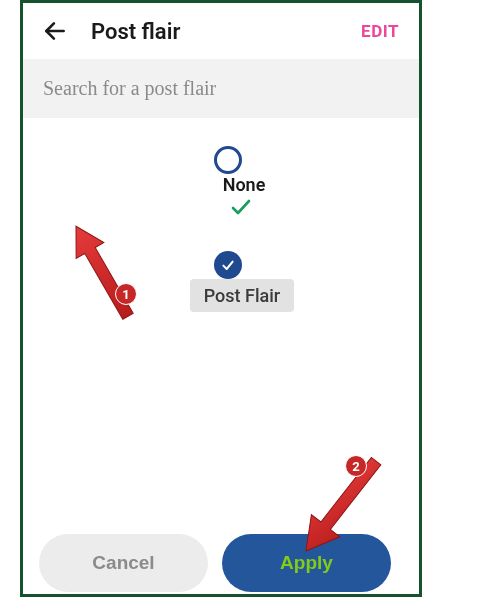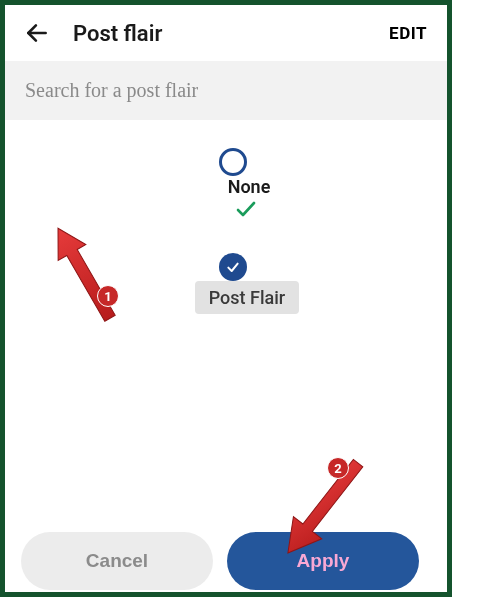--- a/index.html
+++ b/index.html
@@ -1,37 +1,37 @@
 <!DOCTYPE html>
 <html><head>
 <meta charset="utf-8">
 <style>
   * { box-sizing: border-box; margin: 0; padding: 0; }
   html, body { width: 502px; height: 597px; font-family: -apple-system, BlinkMacSystemFont, "Segoe UI", Roboto, Arial, sans-serif; background: #fff; }
-  .frame { width: 452px; height: 597px; border: 5px solid #14532d; position: relative; overflow: hidden; background: #fff; }
+  .frame { width: 402px; height: 597px; border: 3px solid #14532d; position: relative; overflow: hidden; background: #fff; margin-left: 20px; }
   .header { display: flex; align-items: center; padding: 14px 16px 14px 18px; }
   .back-icon { width: 28px; height: 28px; cursor: pointer; display: flex; align-items: center; justify-content: center; }
   .title { font-size: 22px; font-weight: 600; color: #1a1a1a; margin-left: 22px; flex: 1; }
-  .edit-link { color: #000000; font-size: 17px; font-weight: 700; letter-spacing: 0.5px; cursor: pointer; padding-right: 4px; }
+  .edit-link { color: #ec4899; font-size: 17px; font-weight: 700; letter-spacing: 0.5px; cursor: pointer; padding-right: 4px; }
   .search-bar { background: #f2f2f2; padding: 18px 20px; }
   .search-input { width: 100%; border: none; background: transparent; font-size: 20px; color: #8a8a8a; outline: none; font-family: Liberation Serif, serif; }
   .search-input::placeholder { color: #8a8a8a; }
   .options { padding: 28px 16px 0 30px; }
   .option-row { display: flex; align-items: center; margin-bottom: 28px; flex-direction: column; }
   .radio { width: 28px; height: 28px; position: relative; cursor: pointer; }
   .radio-unselected { border: 3px solid #1f4a8f; border-radius: 50%; width: 28px; height: 28px; }
   .radio-selected { background: #1f4a8f; border-radius: 50%; width: 28px; height: 28px; display: flex; align-items: center; justify-content: center; }
   .radio-selected svg { width: 16px; height: 16px; }
   .opt-label { margin-left: 32px; font-size: 18px; font-weight: 600; color: #1a1a1a; }
   .pill { margin-left: 28px; background: #e2e2e2; border-radius: 4px; padding: 6px 14px; font-size: 18px; font-weight: 500; color: #3a3a3a; }
   .check-green { margin-left: 26px; }
   .footer { position: absolute; bottom: 0; left: 0; right: 12px; display: flex; gap: 14px; padding: 14px 16px 2px 16px; }
   .btn { flex: 1; border: none; border-radius: 30px; padding: 18px 0; font-size: 19px; font-weight: 700; cursor: pointer; }
   .btn-cancel { background: #ececec; color: #8b8b8b; }
-  .btn-apply { background: #24569b; color: #f9a8d4; }
+  .btn-apply { background: #24569b; color: #84cc16; }
   .annotation { position: absolute; z-index: 50; pointer-events: none; }
   .badge { position: absolute; width: 22px; height: 22px; background: #c62828; border: 1px solid #fff; border-radius: 50%; color: #fff; font-size: 13px; font-weight: 700; display: flex; align-items: center; justify-content: center; z-index: 60; pointer-events: none; }
 </style>
 </head>
 <body>
 
 <div class="frame">
 
   <div class="header">
     <div class="back-icon">

